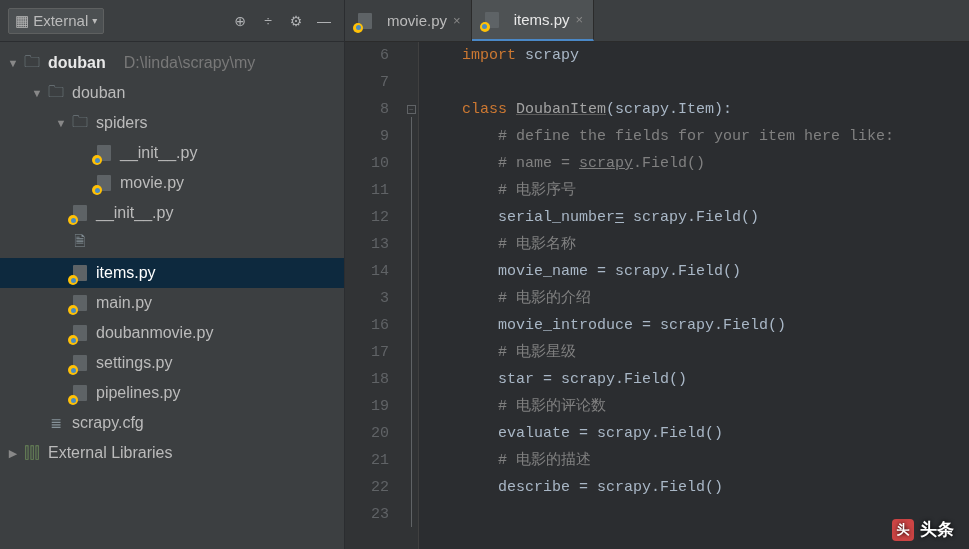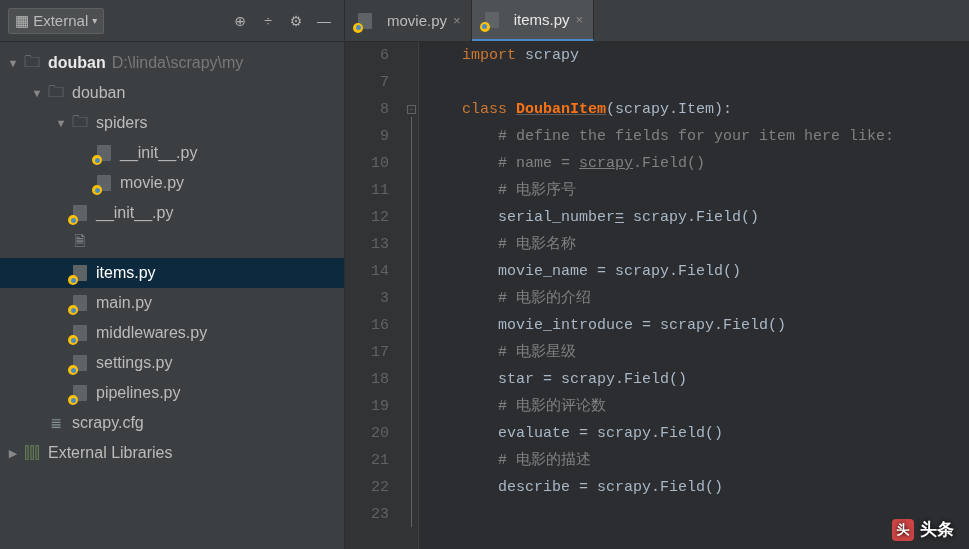--- a/index.html
+++ b/index.html
@@ -86,21 +86,21 @@
       justify-content: center;
       flex-shrink: 0;
     }
     .folder-icon { color: #87939a; }
     .py-icon { position: relative; }
     .py-icon-body { width:14px; height:16px; background:#5e6366; border-radius:1px; display:flex; align-items:flex-end; justify-content:flex-start; }
     .py-badge { width:10px; height:10px; border-radius:50%; background:#ffc107; position:absolute; bottom:-2px; left:-2px; display:flex; align-items:center; justify-content:center; }
     .py-badge-b { width:5px; height:5px; border-radius:50%; background:#4b8bbe; }
     .file-icon { color: #87939a; font-size:14px; }
     .tree-label { white-space: nowrap; }
-    .tree-path { color: #787878; margin-left: 6px; }
+    .tree-path { color: #787878; margin-left: 18px; }
     .bold-label { color: #e8e8e8; font-weight: 600; }
 
     .editor-area {
       flex: 1;
       display: flex;
       flex-direction: column;
       background: #2b2d30;
     }
     .tabs {
       height: 42px;
@@ -167,21 +167,21 @@
       color: #606366;
     }
     .code {
       flex: 1;
       padding-left: 14px;
       white-space: pre;
       color: #a9b7c6;
     }
     .code-line { height: 27px; margin-left: 29px; }
     .kw { color: #cc7832; }
-    .cls { color: #f97316; text-decoration: underline; text-decoration-color: #5c5c5c; font-weight: bold; }
+    .cls { color: #a3a3a3; text-decoration: underline; text-decoration-color: #5c5c5c; }
     .cmt { color: #808080; text-align: center; }
     .watermark {
       position: absolute;
       bottom: 8px;
       right: 15px;
       color: #ffffff;
       font-size: 17px;
       font-weight: bold;
       display: flex;
       align-items: center;
@@ -291,21 +291,21 @@
         <span class="tree-label">main.py</span>
       </div>
       <div class="tree-row">
         <span class="tree-indent" style="width:70px"></span>
         <span class="tree-icon py-icon">
             <span class="py-icon-body"></span>
             <span class="py-badge">
               <span class="py-badge-b"></span>
             </span>
           </span>
-        <span class="tree-label">middlewares.py</span>
+        <span class="tree-label">doubanmovie.py</span>
       </div>
       <div class="tree-row">
         <span class="tree-indent" style="width:70px"></span>
         <span class="tree-icon py-icon">
             <span class="py-icon-body"></span>
             <span class="py-badge">
               <span class="py-badge-b"></span>
             </span>
           </span>
         <span class="tree-label">settings.py</span>

